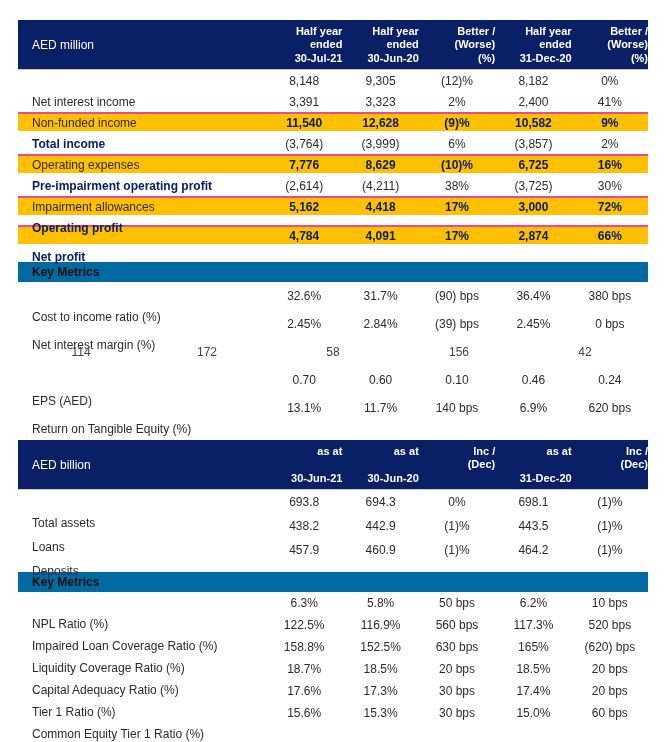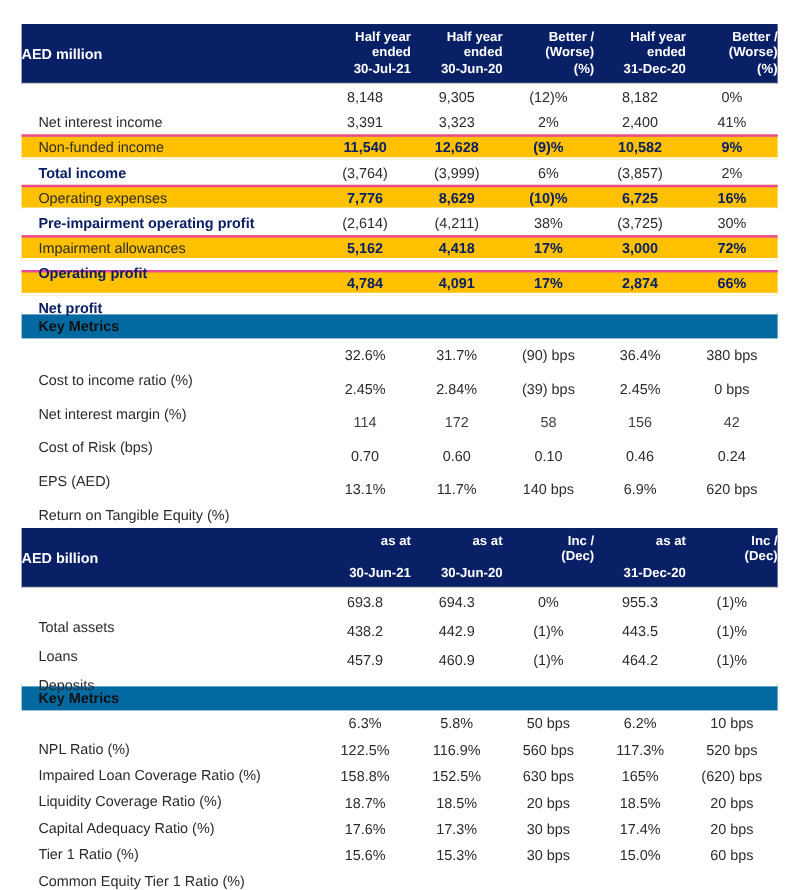--- a/index.html
+++ b/index.html
@@ -10,22 +10,22 @@
     -webkit-font-smoothing:antialiased;
   }
   .tbl{margin-left:18px;width:630px;}
 
   
   .thead{
     display:flex;height:50px;background:#0a2066;color:#ffffff;
     border-bottom:1px solid #c9c9c9;box-sizing:border-box;
   }
   .thead .title{
-    width:248px;display:flex;align-items:center;
-    font-size:12px;font-weight:bold;box-sizing:border-box;
+    width:248px;display:flex;align-items:center;padding-left:14px;
+    font-size:12px;font-weight:normal;box-sizing:border-box;
   }
   .hcol{
     flex:1;display:flex;flex-direction:column;justify-content:space-between;
     text-align:right;font-size:11px;font-weight:bold;
     padding:5px 0 5px;box-sizing:border-box;
   }
   .hcol .top{white-space:pre-line;line-height:1.18;}
   .hcol .date{line-height:1;min-height:11px;}
 
   
@@ -168,21 +168,20 @@
         </div>
         <div class="trow plain">
           <div class="label">Net interest margin (%)</div>
           <div class="val">2.45%</div>
           <div class="val">2.84%</div>
           <div class="val">(39) bps</div>
           <div class="val">2.45%</div>
           <div class="val">0 bps</div>
         </div>
         <div class="trow plain">
-          <div class="label">Cost of Risk (bps)</div>
           <div class="val navy-val">114</div>
           <div class="val navy-val">172</div>
           <div class="val navy-val">58</div>
           <div class="val navy-val">156</div>
           <div class="val navy-val">42</div>
         </div>
         <div class="trow plain">
           <div class="label">EPS (AED)</div>
           <div class="val">0.70</div>
           <div class="val">0.60</div>
@@ -226,21 +225,21 @@
 (Dec)</div>
         <div class="date"></div>
       </div>
     </div>
     <div class="tbody">
         <div class="trow plain">
           <div class="label">Total assets</div>
           <div class="val">693.8</div>
           <div class="val">694.3</div>
           <div class="val">0%</div>
-          <div class="val">955.3</div>
+          <div class="val">698.1</div>
           <div class="val">(1)%</div>
         </div>
         <div class="trow plain">
           <div class="label">Loans</div>
           <div class="val">438.2</div>
           <div class="val">442.9</div>
           <div class="val">(1)%</div>
           <div class="val">443.5</div>
           <div class="val">(1)%</div>
         </div>

